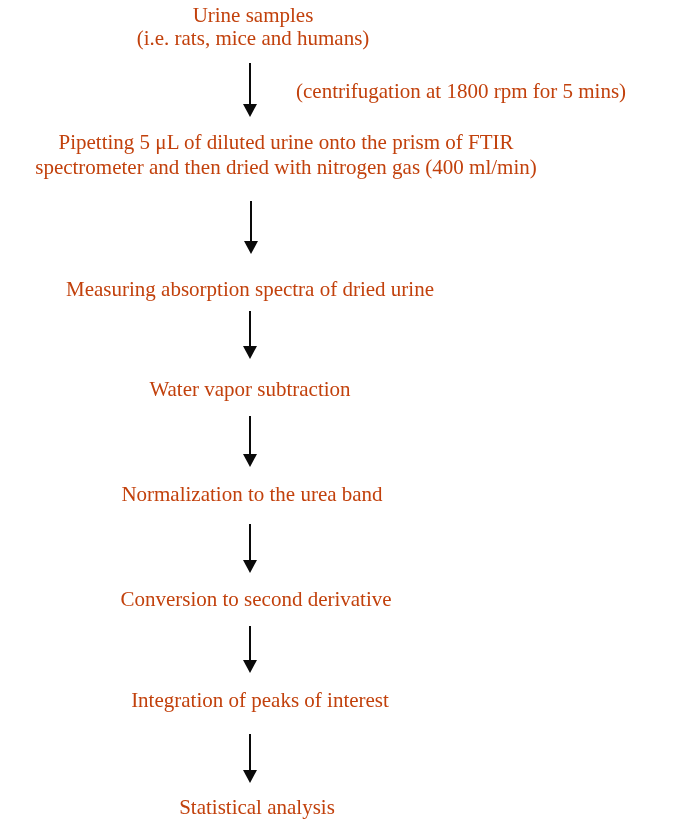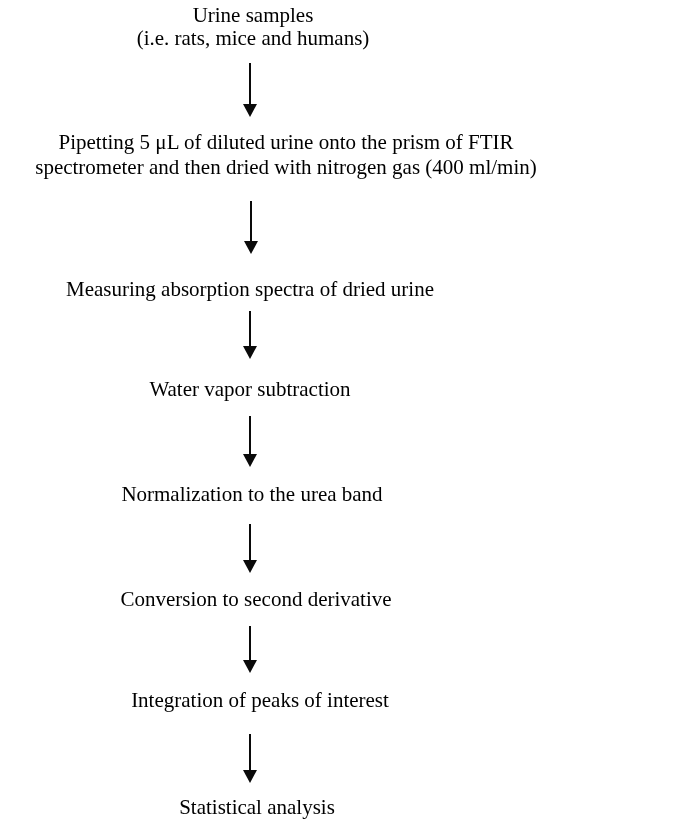--- a/index.html
+++ b/index.html
@@ -6,21 +6,21 @@
     margin: 0;
     padding: 0;
     background: #ffffff;
   }
   .canvas {
     position: relative;
     width: 675px;
     height: 824px;
     background: #ffffff;
     font-family: "Liberation Serif", "DejaVu Serif", serif;
-    color: #000000;
+    color: #c2410c;
     overflow: hidden;
   }
   .node {
     position: absolute;
     width: 600px;
     text-align: center;
     font-size: 21px;
     line-height: 25px;
   }
   .node .line {
@@ -76,20 +76,21 @@
 
 <div class="canvas">
 
   <div class="node node-header" id="node-0">
     <div class="line">Urine samples</div>
     <div class="line">(i.e. rats, mice and humans)</div>
   </div>
 
   <div class="arrow" id="arrow-1"></div>
 
+  <div class="annotation" id="annotation-centrifugation">(centrifugation at 1800 rpm for 5 mins)</div>
 
   <div class="node" id="node-1">
     <div class="line">Pipetting 5 μL of diluted urine onto the prism of FTIR</div>
     <div class="line">spectrometer and then dried with nitrogen gas (400 ml/min)</div>
   </div>
 
   <div class="arrow" id="arrow-2"></div>
 
   <div class="node" id="node-2">
     <div class="line">Measuring absorption spectra of dried urine</div>

